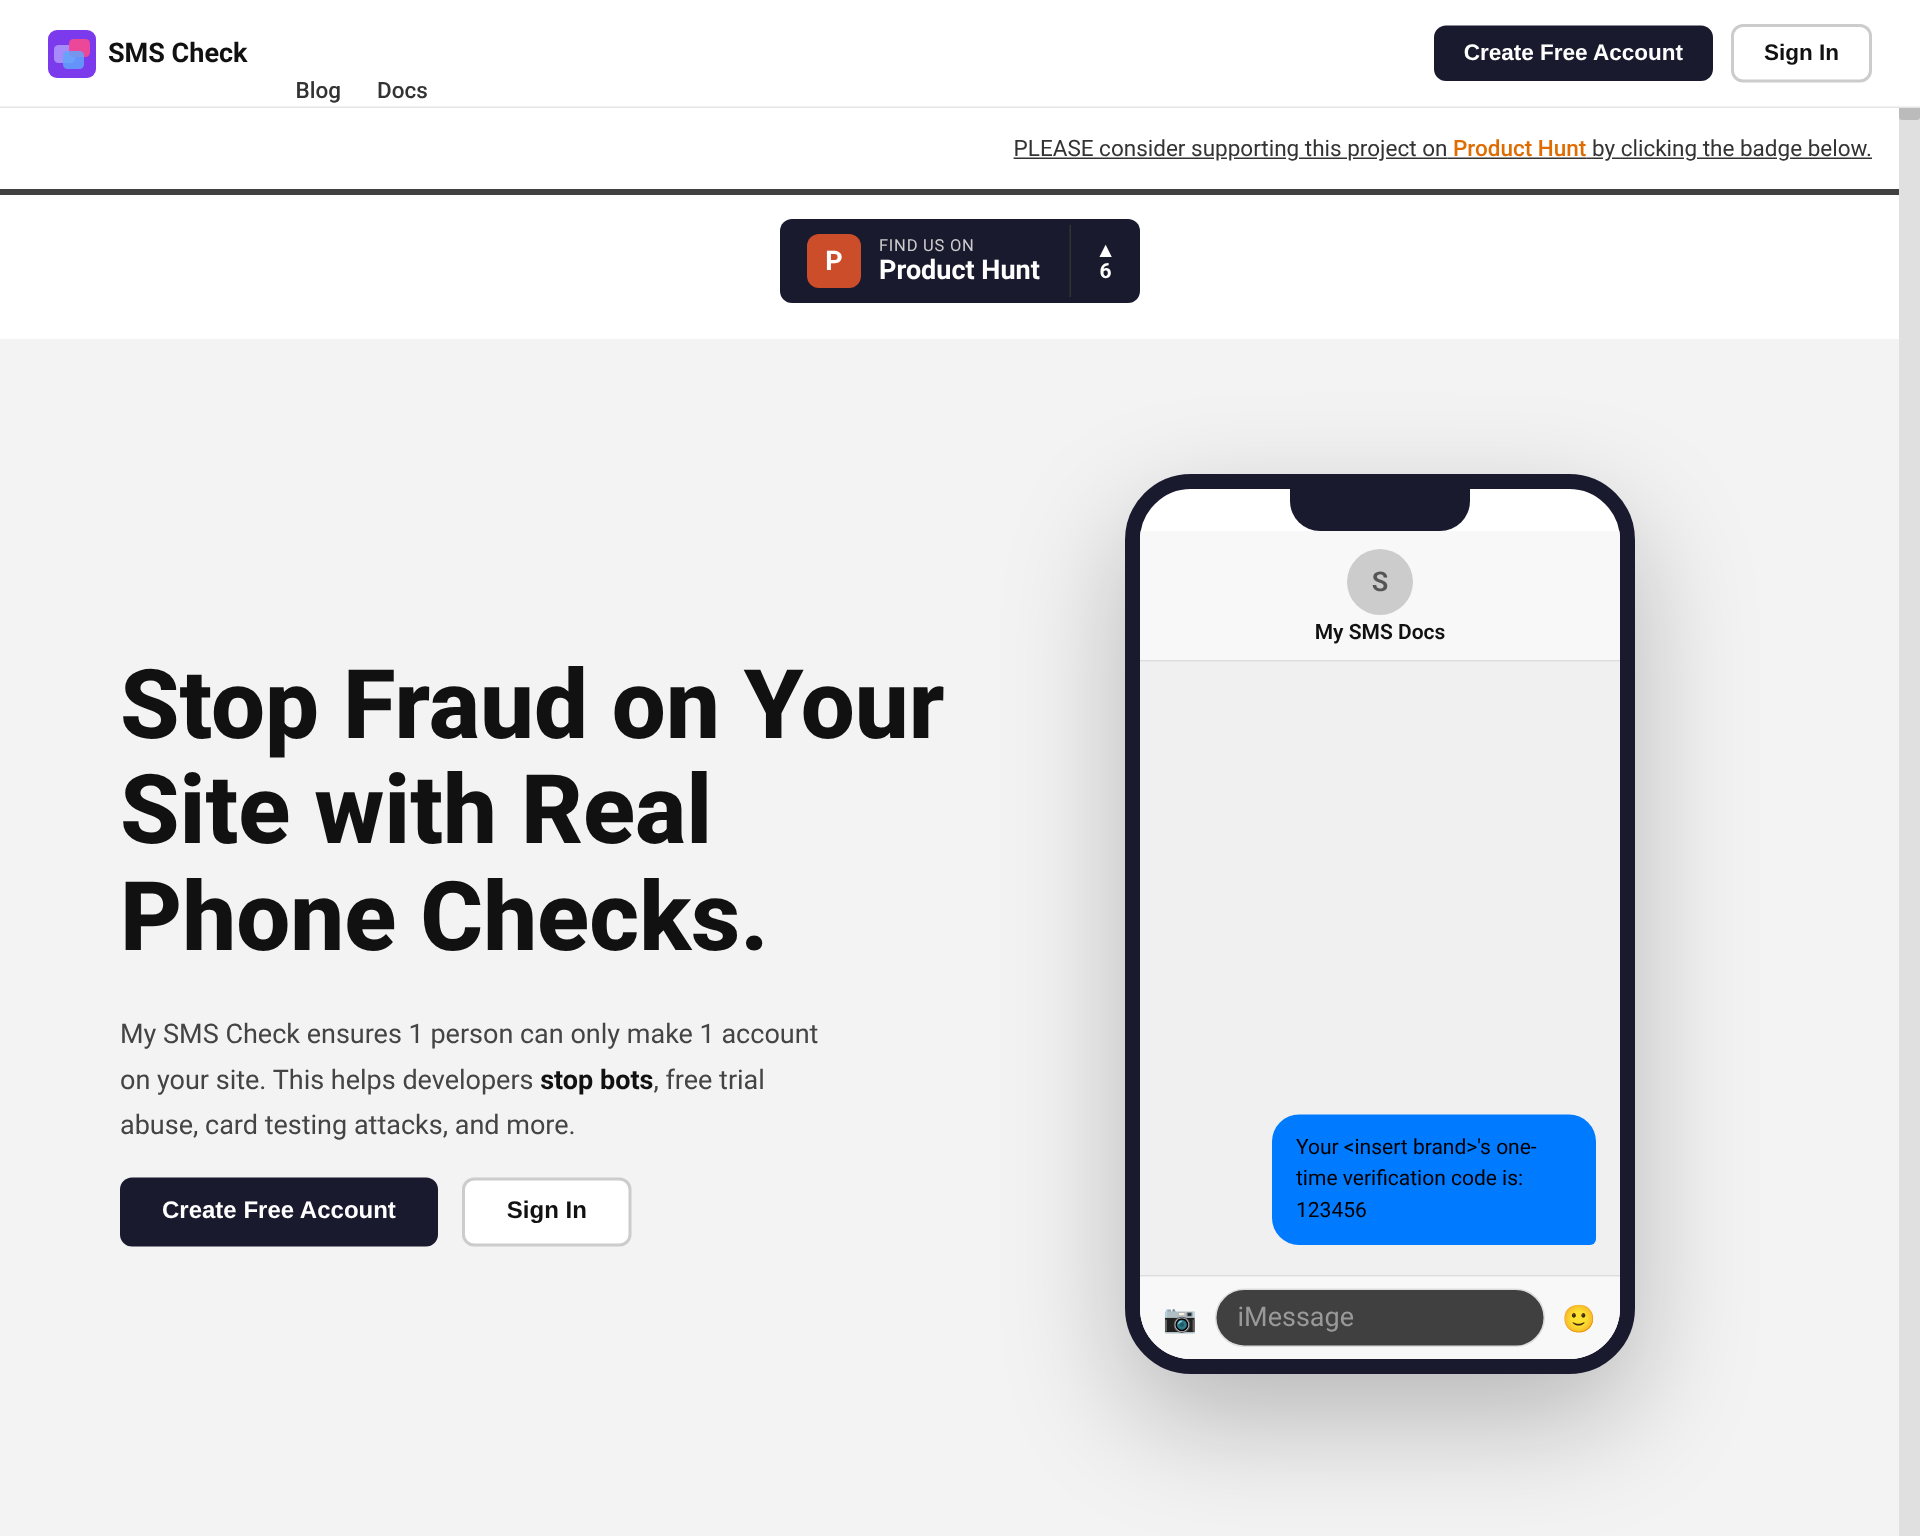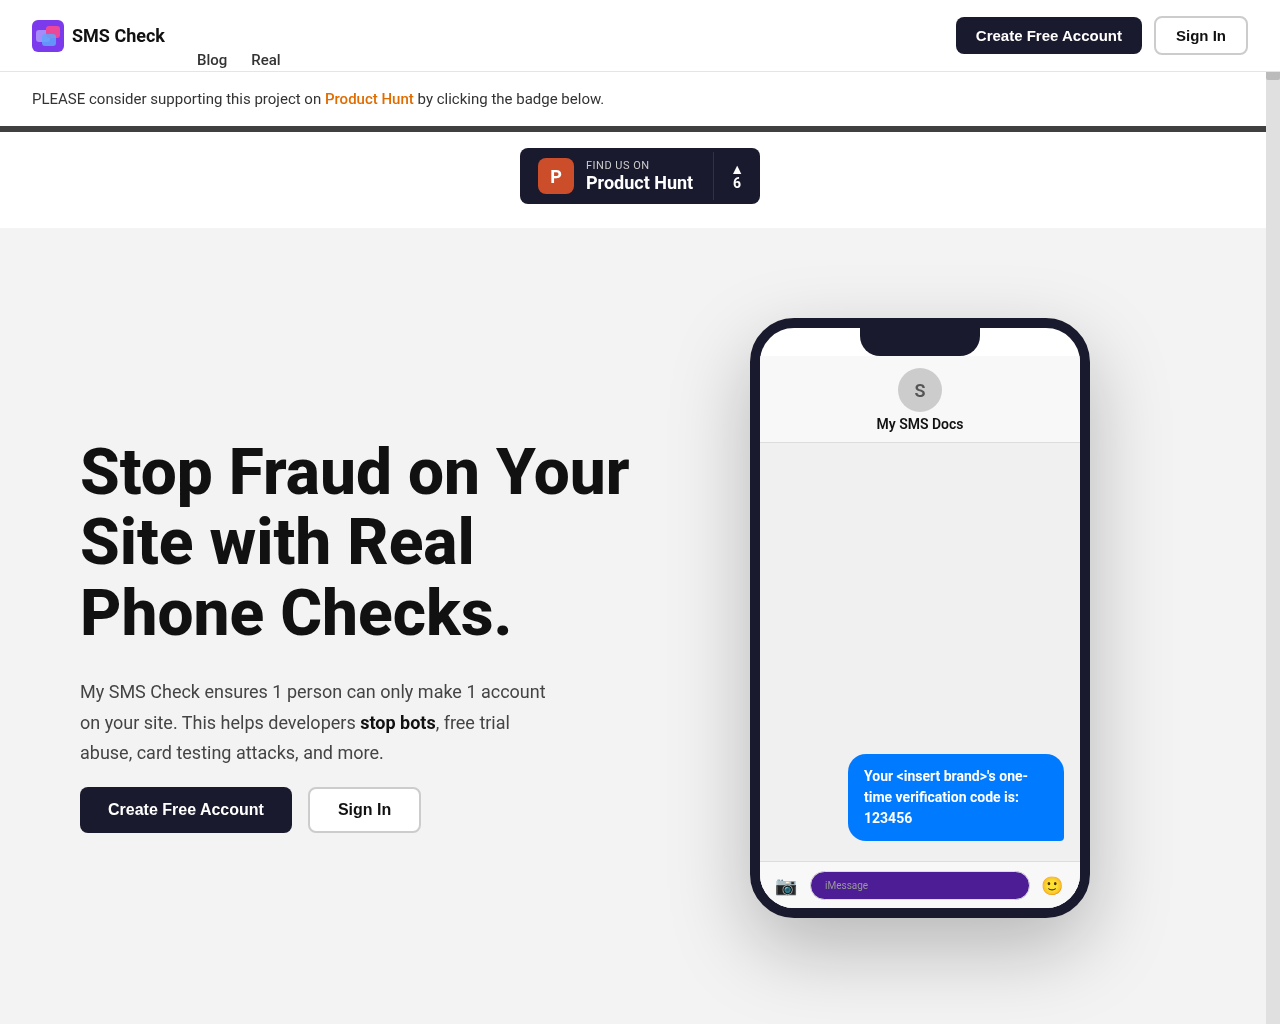--- a/index.html
+++ b/index.html
@@ -70,25 +70,26 @@
       border-radius: 8px;
       padding: 9px 20px;
       font-size: 15px;
       font-weight: 600;
       cursor: pointer;
     }
 
     
     .notice-banner {
       background: #fff;
-      text-align: left;
+      text-align: right;
       padding: 18px 32px;
       font-size: 15px;
       color: #333;
-      border-bottom: 6px solid #404040;
+      border-bottom: 4px solid #404040;
+      text-decoration: underline;
     }
     .notice-banner a {
       color: #e06c00;
       text-decoration: none;
       font-weight: 500;
     }
 
     
     .ph-badge-wrapper {
       display: flex;
@@ -289,40 +290,39 @@
     }
     .sms-bubble {
       max-width: 75%;
       padding: 12px 16px;
       border-radius: 18px;
       font-size: 14px;
       line-height: 1.5;
     }
     .sms-bubble.sent {
       background: #007aff;
-      color: #ffffff;
+      color: #000000;
       align-self: flex-end;
       border-bottom-right-radius: 4px;
-      font-weight: bold;
     }
     .sms-input-bar {
       background: #f8f8f8;
       border-top: 1px solid #ddd;
       padding: 8px 12px;
       display: flex;
       align-items: center;
       gap: 8px;
     }
     .sms-input-field {
       flex: 1;
-      background: #4c1d95;
+      background: #404040;
       border: 1px solid #ddd;
       border-radius: 20px;
       padding: 8px 14px;
-      font-size: 10px;
+      font-size: 18px;
       color: #999;
     }
     .sms-icon-btn {
       width: 30px;
       height: 30px;
       display: flex;
       align-items: center;
       justify-content: center;
       font-size: 18px;
       color: #666;
@@ -356,21 +356,21 @@
     <svg class="brand-icon" viewBox="0 0 32 32" xmlns="http://www.w3.org/2000/svg">
       <rect width="32" height="32" rx="6" fill="#7c3aed"></rect>
       <rect x="4" y="10" width="14" height="12" rx="3" fill="#a78bfa"></rect>
       <rect x="14" y="6" width="14" height="12" rx="3" fill="#ec4899"></rect>
       <rect x="10" y="14" width="14" height="12" rx="3" fill="#60a5fa" opacity="0.85"></rect>
     </svg>
     <span>SMS Check</span>
   </a>
   <div class="nav-links">
     <a class="nav-link" href="#">Blog</a>
-    <a class="nav-link" href="#">Real</a>
+    <a class="nav-link" href="#">Docs</a>
   </div>
   <div class="navbar-actions">
     <button class="btn-primary">Create Free Account</button>
     <button class="btn-outline">Sign In</button>
   </div>
 </nav>
 
 <div class="notice-banner">
   <span>PLEASE consider supporting this project on</span>
   <a href="#">Product Hunt</a>

